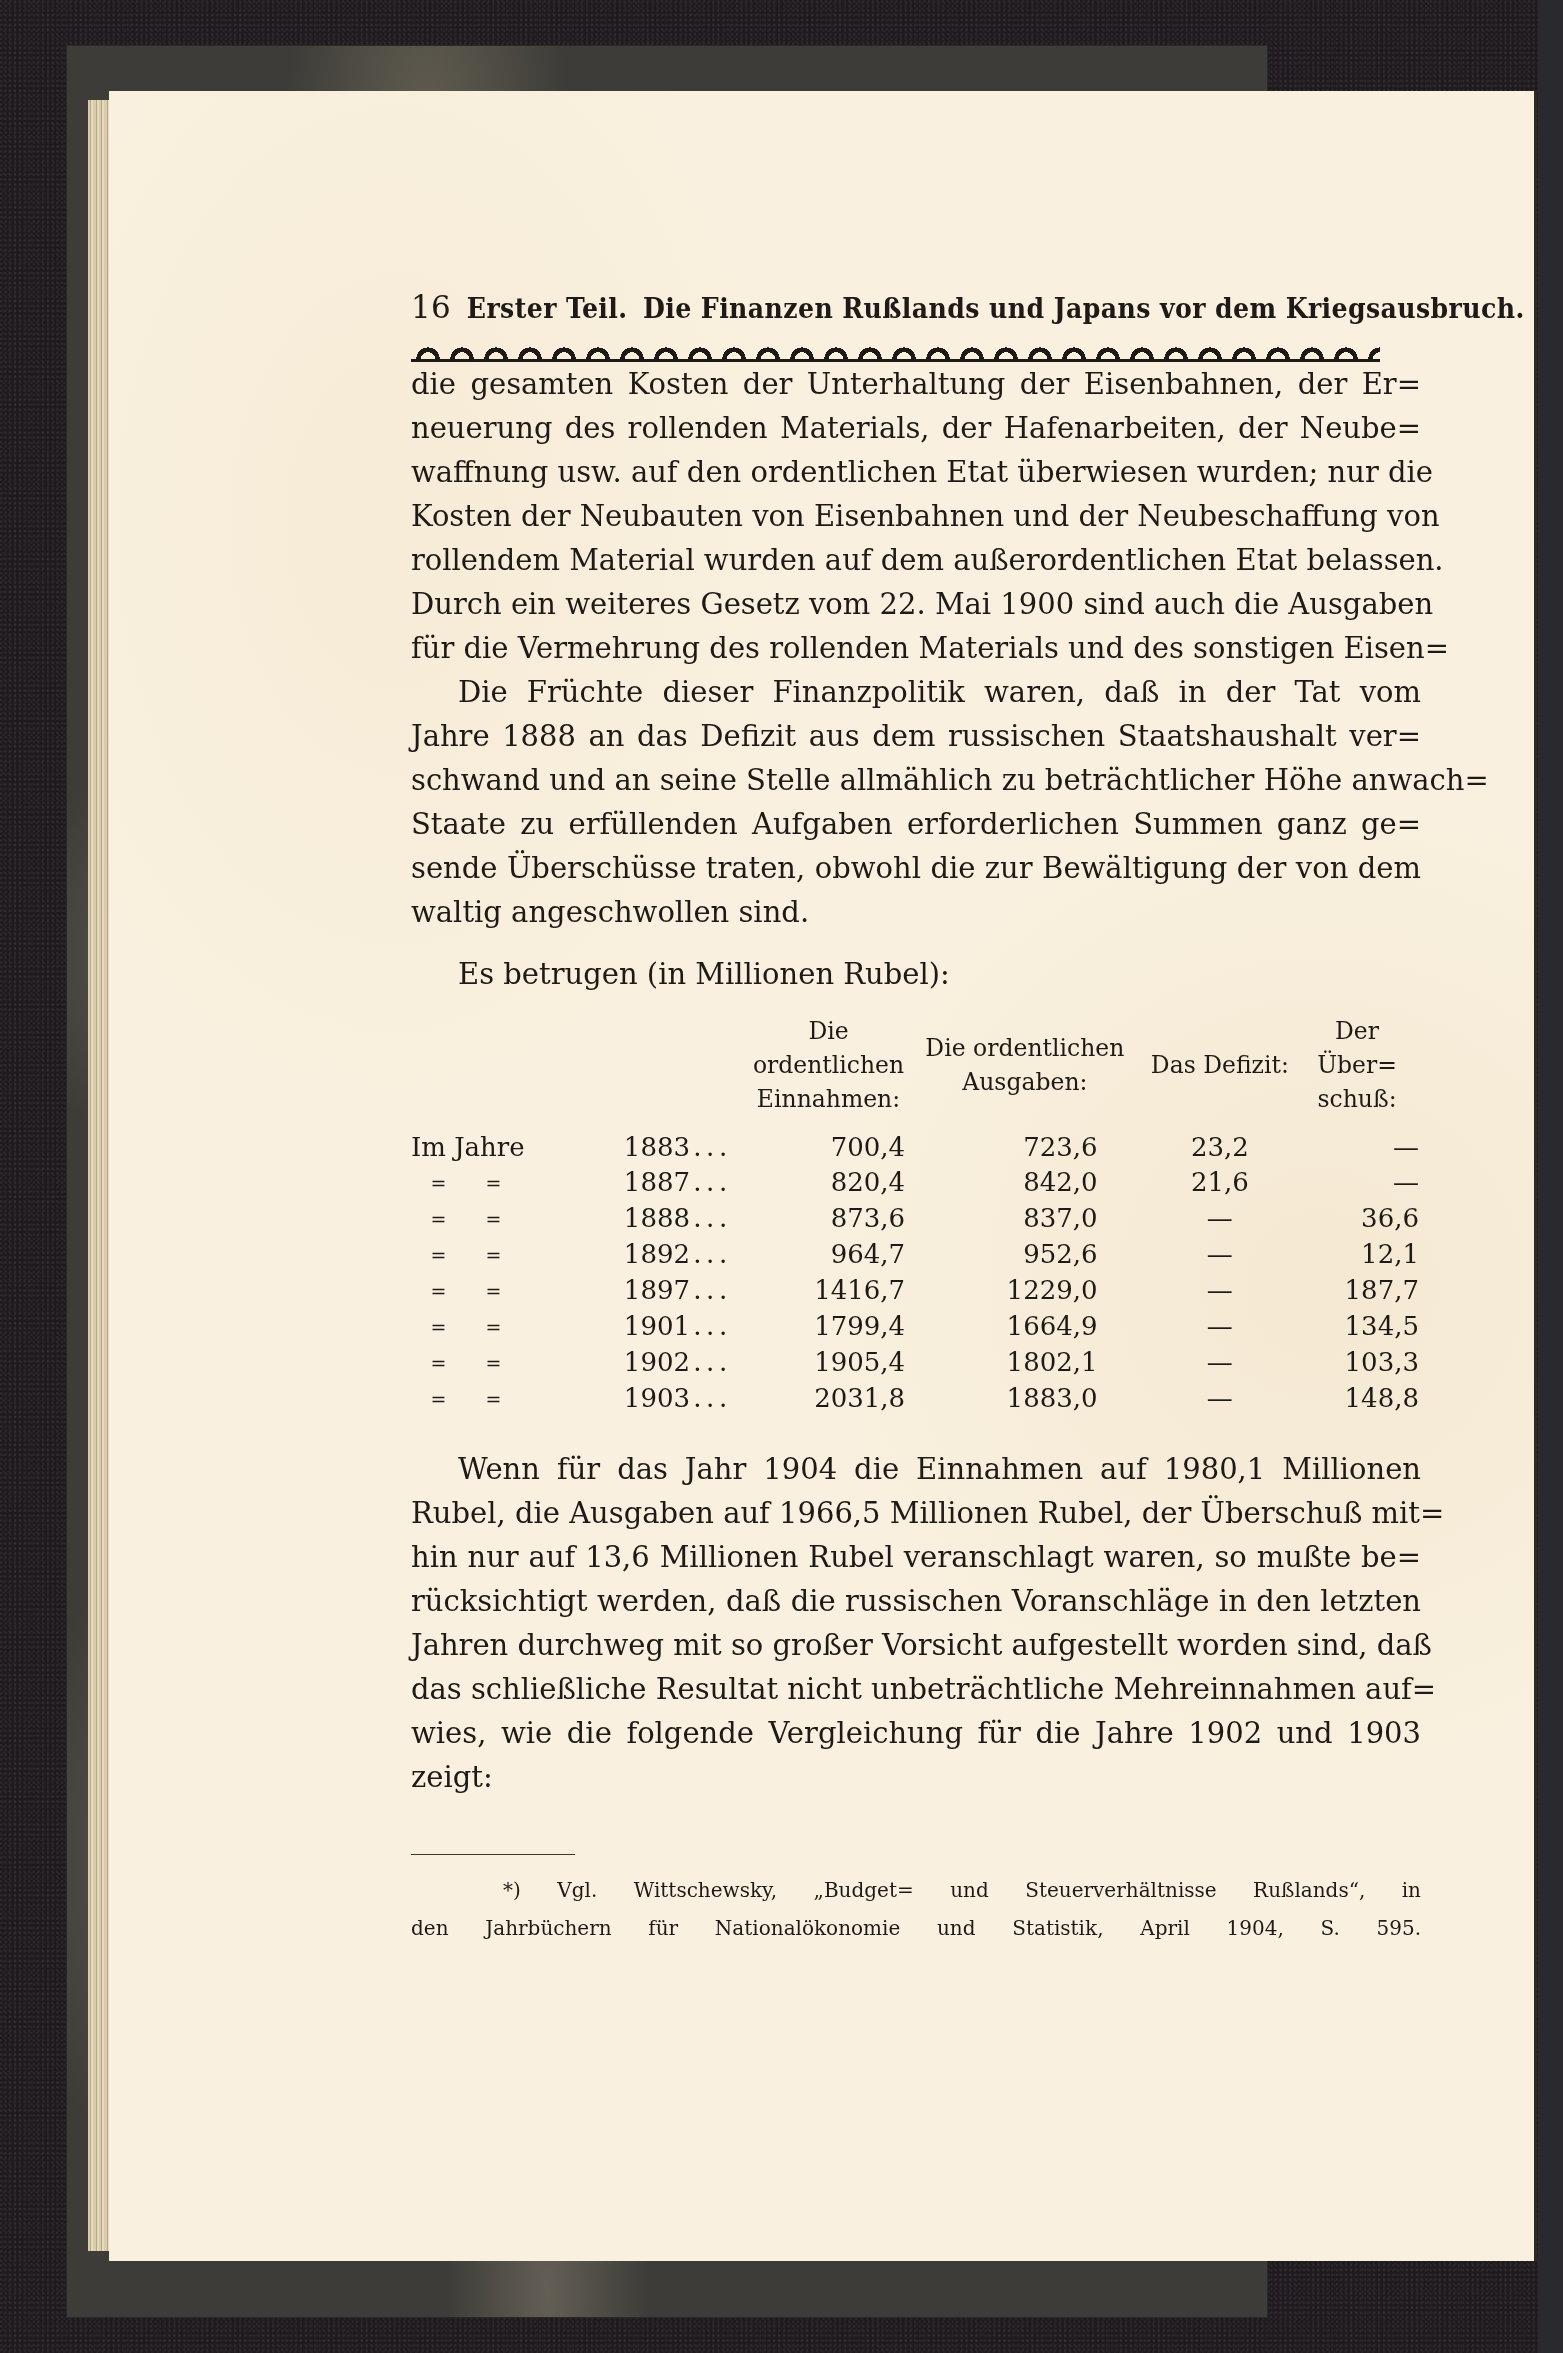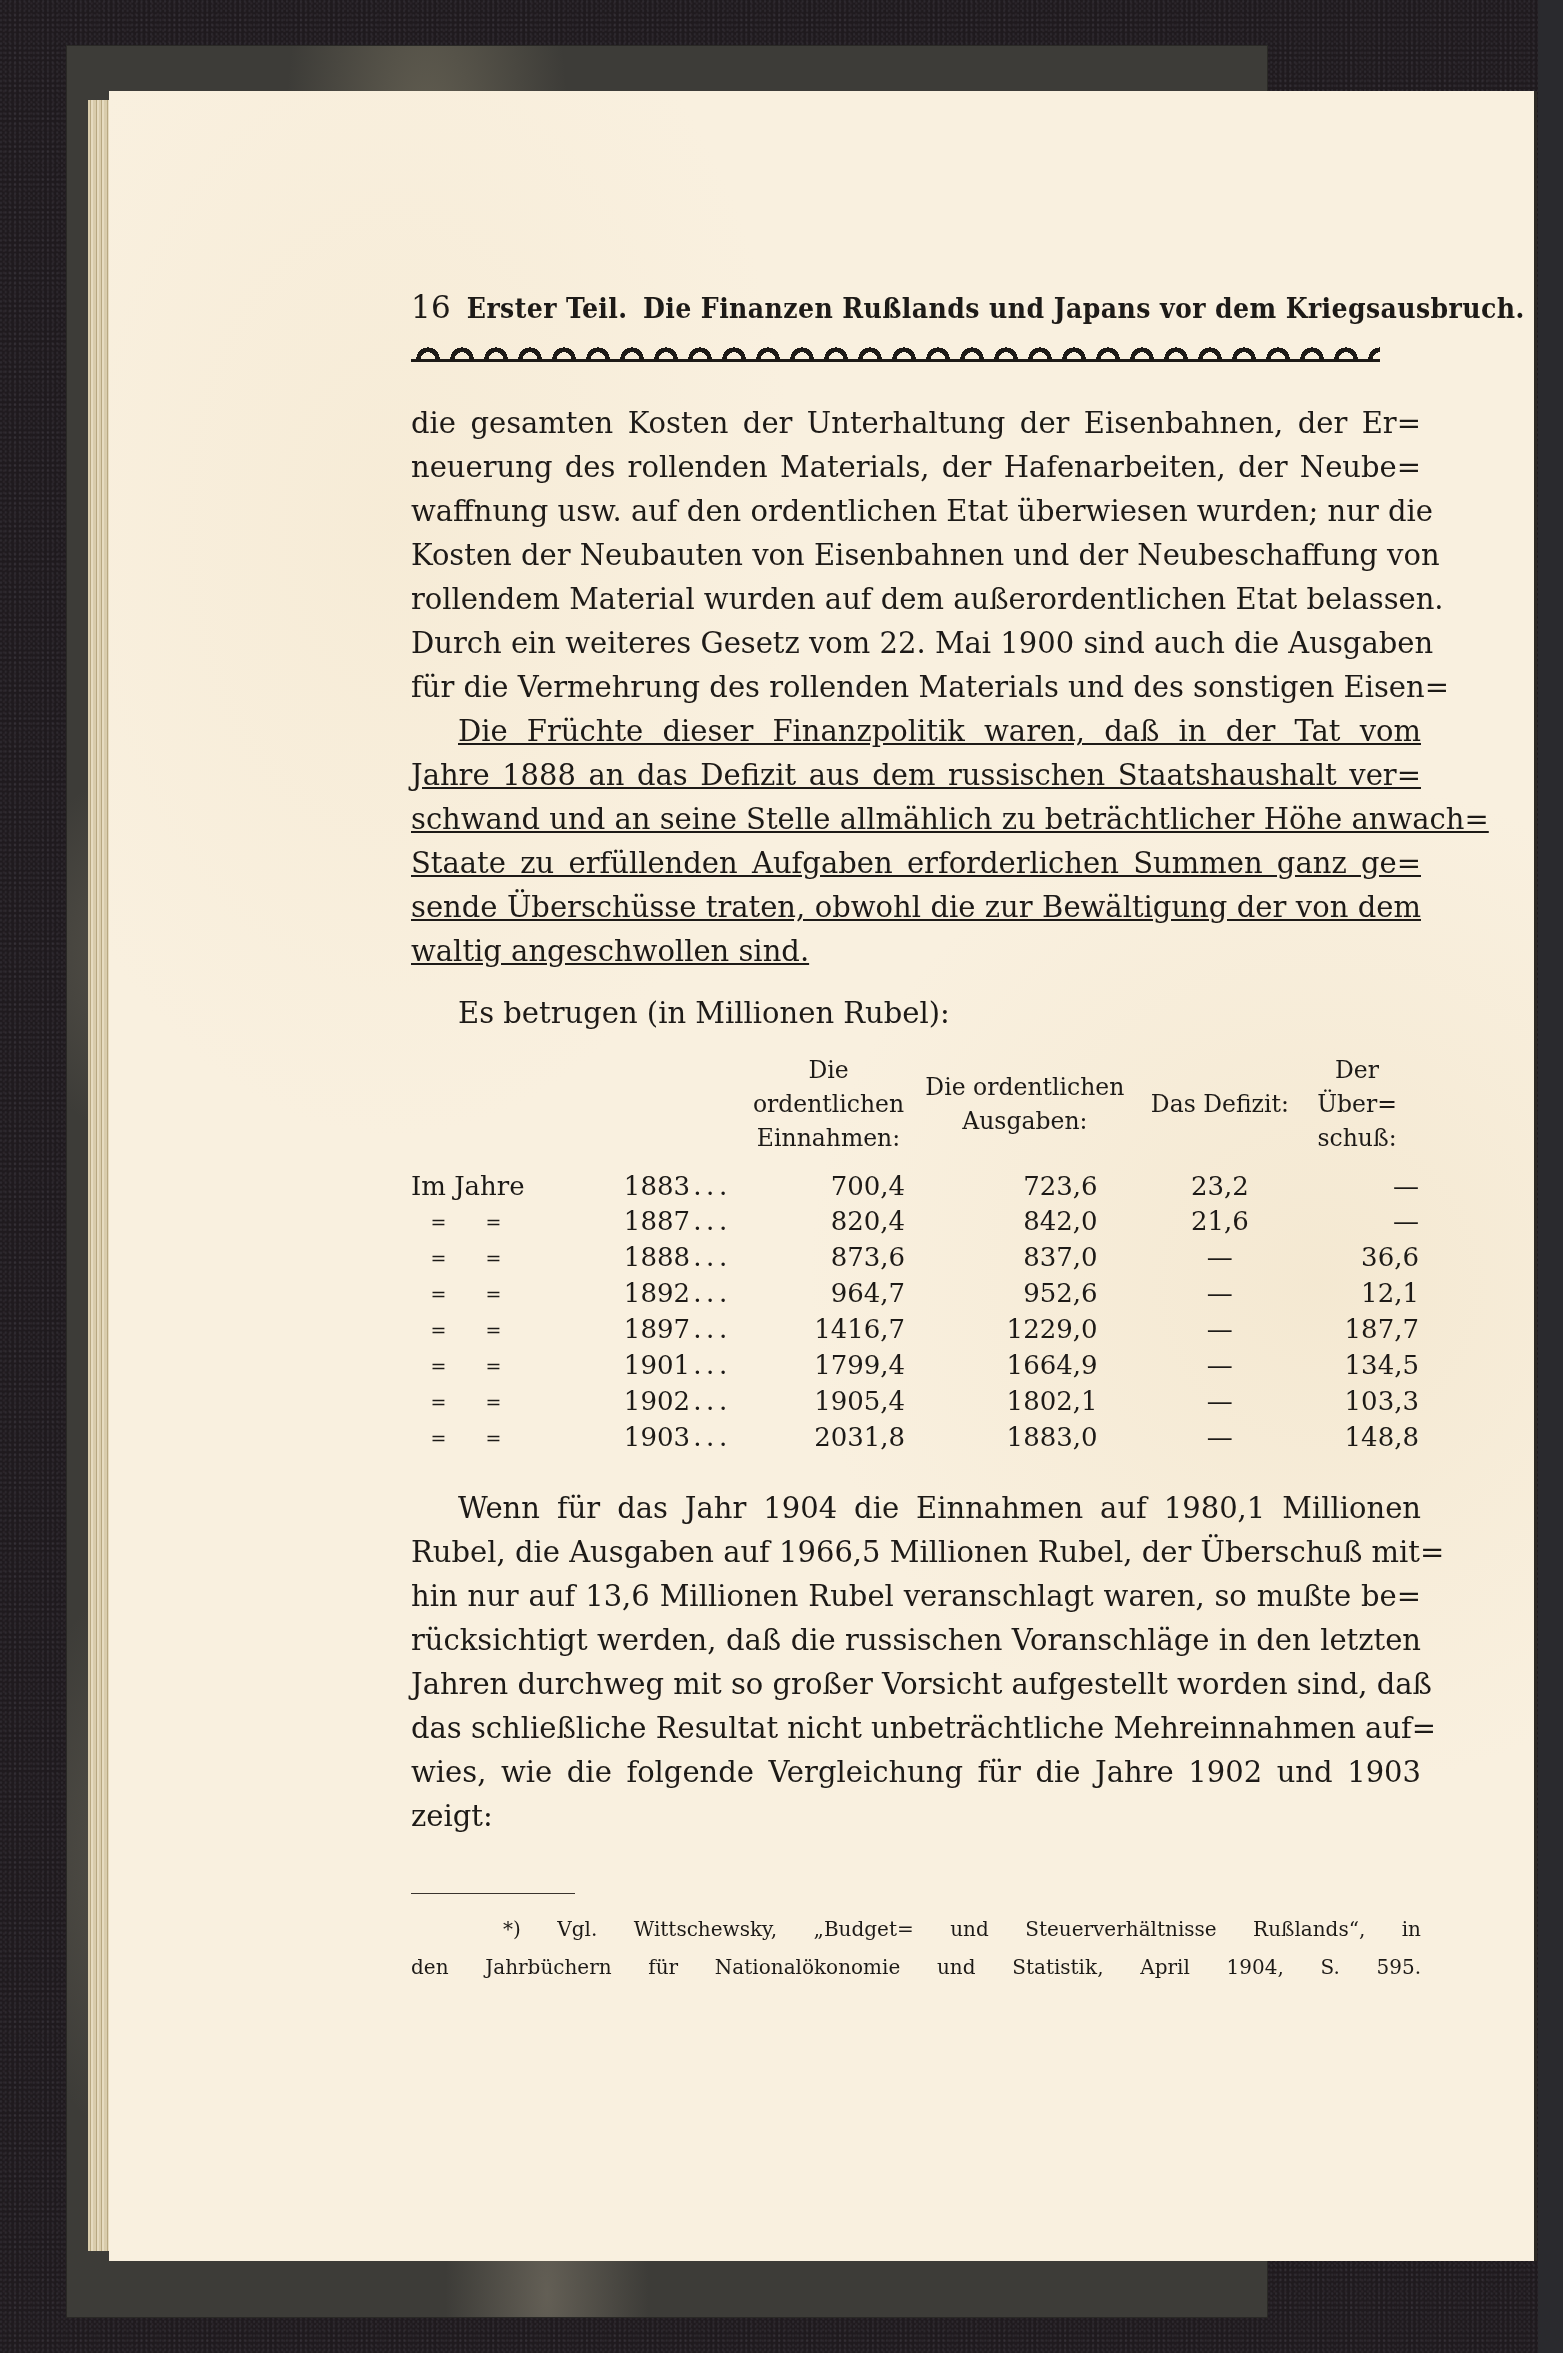--- a/index.html
+++ b/index.html
@@ -51,27 +51,27 @@
   }
   .running-head .page-num { font-size: 31px; }
   .running-head .head-part { font-weight: bold; font-family: "DejaVu Serif Condensed","DejaVu Serif", serif; }
   .ornament {
     margin-top: 14px; height: 20.3px; width: 969px;
     background:
       radial-gradient(circle at 50% 100%, transparent 0 7px, #1d1a17 7px 11.7px, transparent 11.7px) 0 0 / 34px 20.3px repeat-x;
     border-bottom: 3.1px solid #1d1a17;
   }
   .body-text {
-    margin-top: 39px; font-size: 29px; line-height: 44px; text-align: justify;
+    font-size: 29px; line-height: 44px; text-align: justify;
     text-align-last: justify;
   }
   .body-text p { margin: 0; }
   .line { display: block; text-align: justify; text-align-last: justify; white-space: nowrap; }
   .line.last { text-align-last: left; }
-  .para { margin-top: 14px; text-decoration: underline; }
+  .para { margin-top: 14px; }
   .indent { padding-left: 47px; }
   .table-intro { margin-top: 18px; padding-left: 47px; font-size: 29px; line-height: 44px; }
   table.budget {
     margin-top: 17px; border-collapse: collapse; font-size: 26px; width: 1008px;
   }
   table.budget th {
     font-weight: normal; font-size: 23.5px; line-height: 34px; vertical-align: middle;
     padding-bottom: 14px; text-align: center;
   }
   table.budget td { line-height: 34px; padding: 0; font-family: "DejaVu Serif", serif; }

